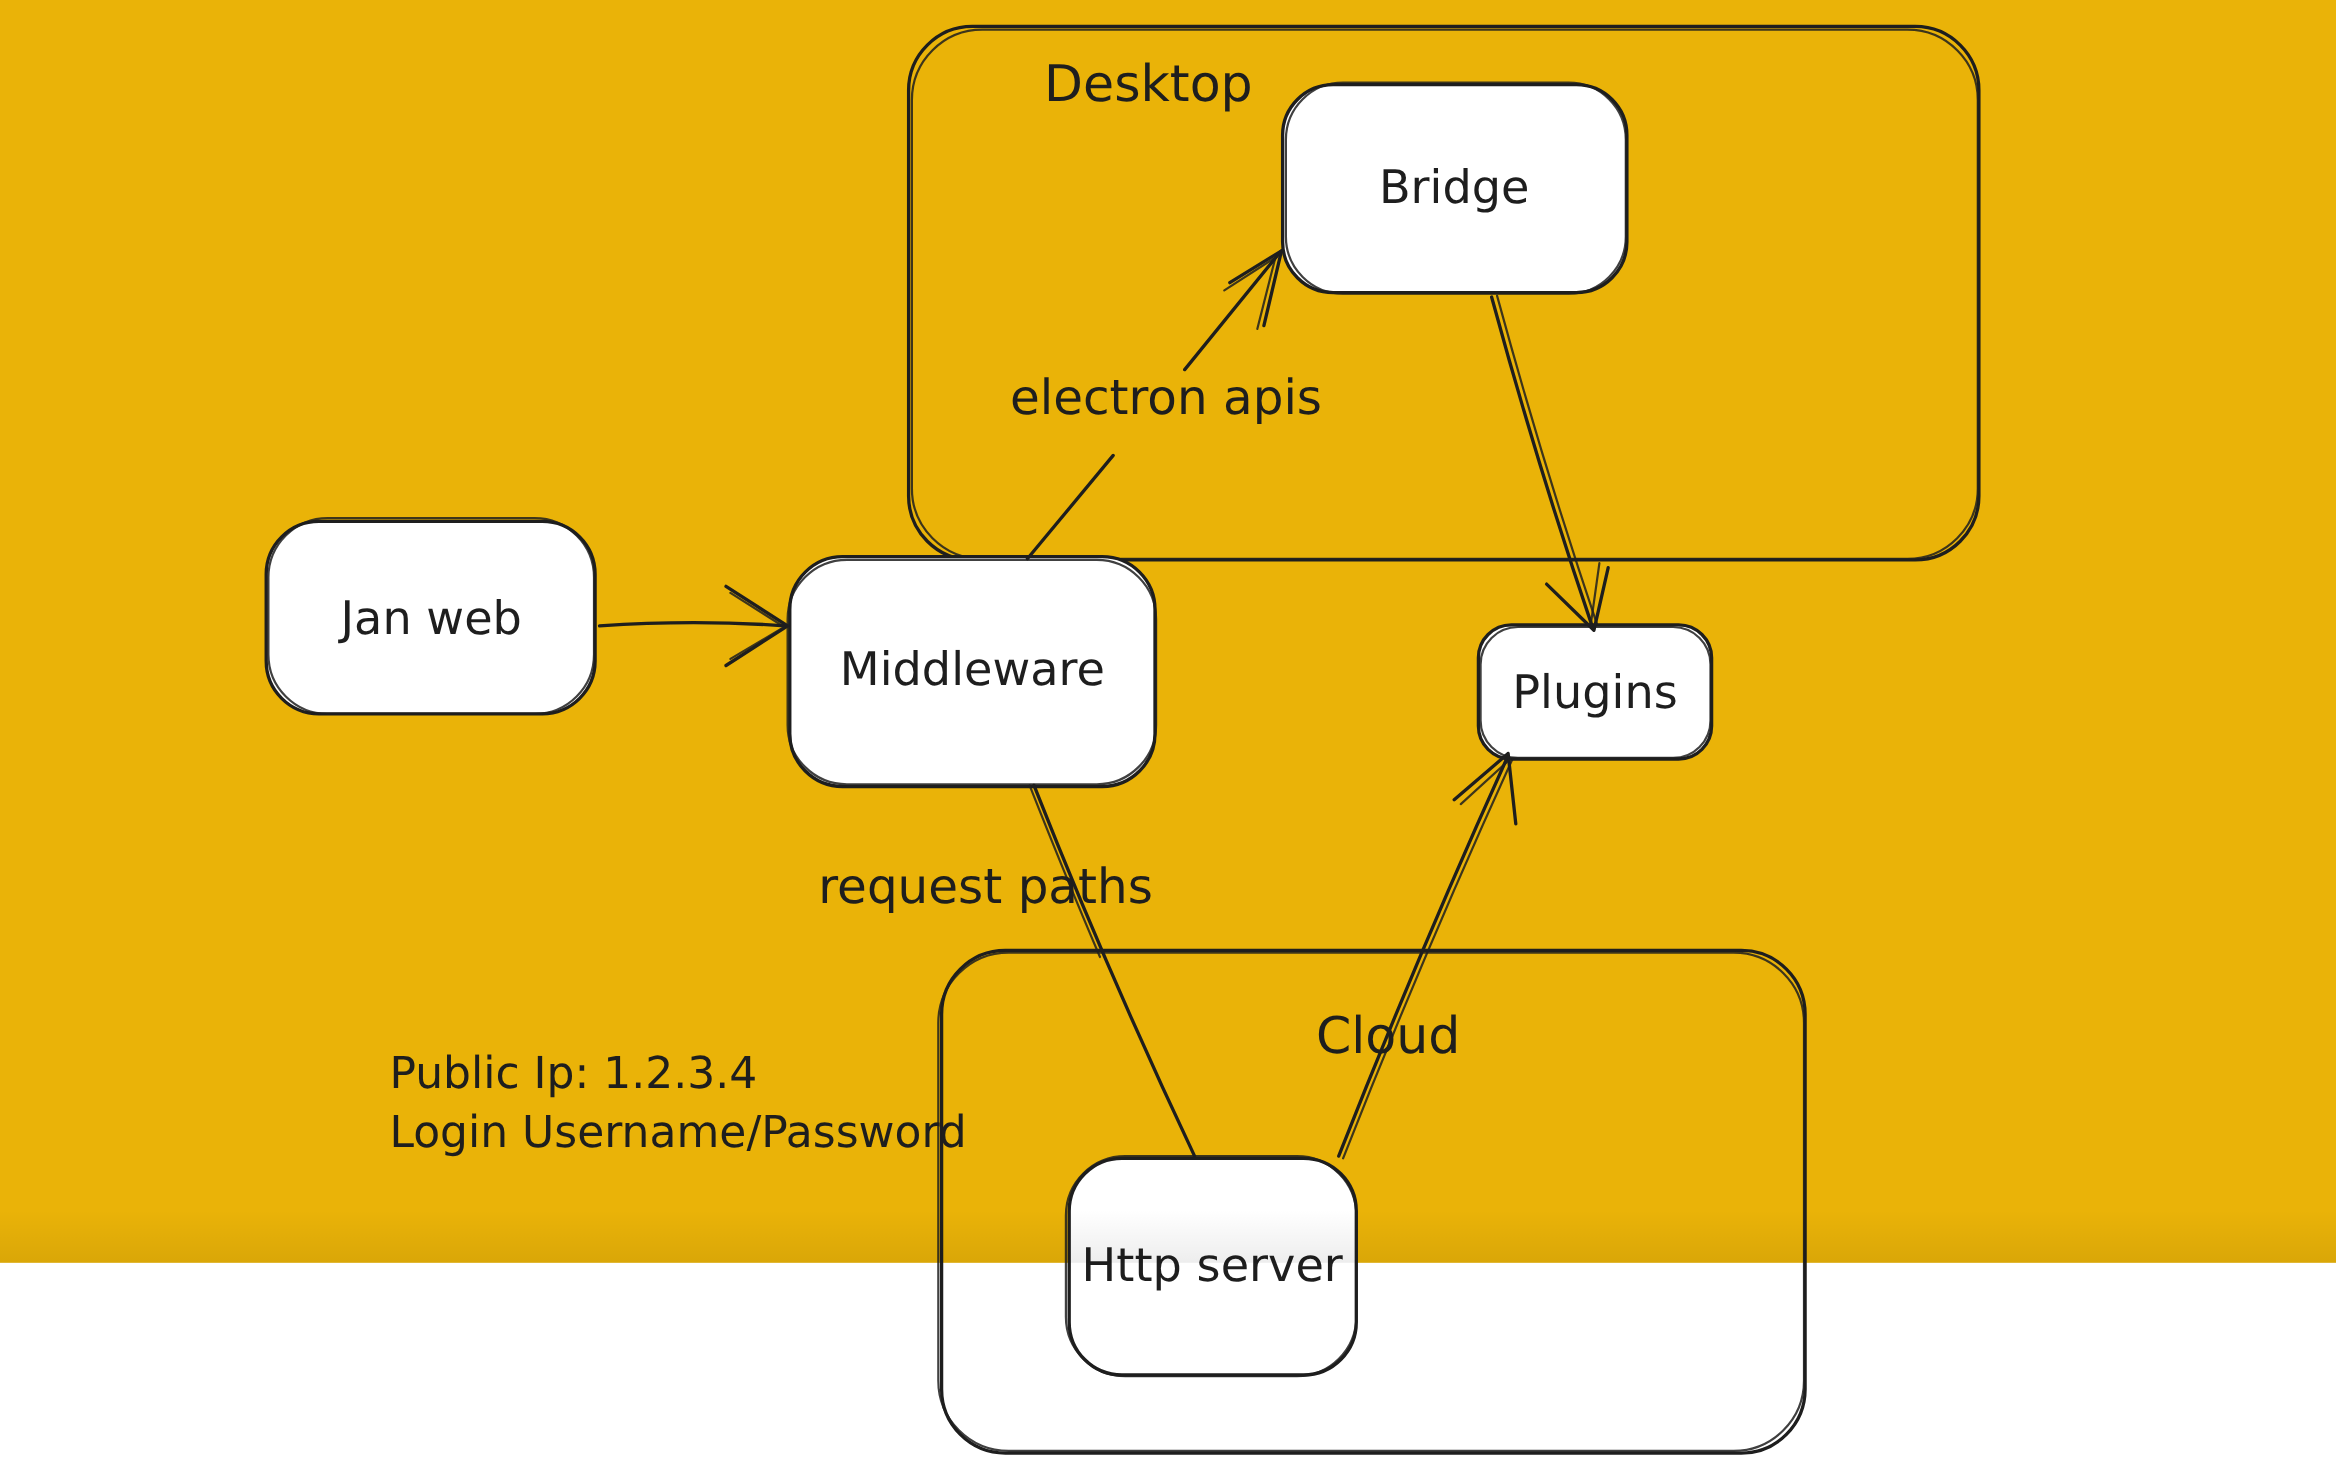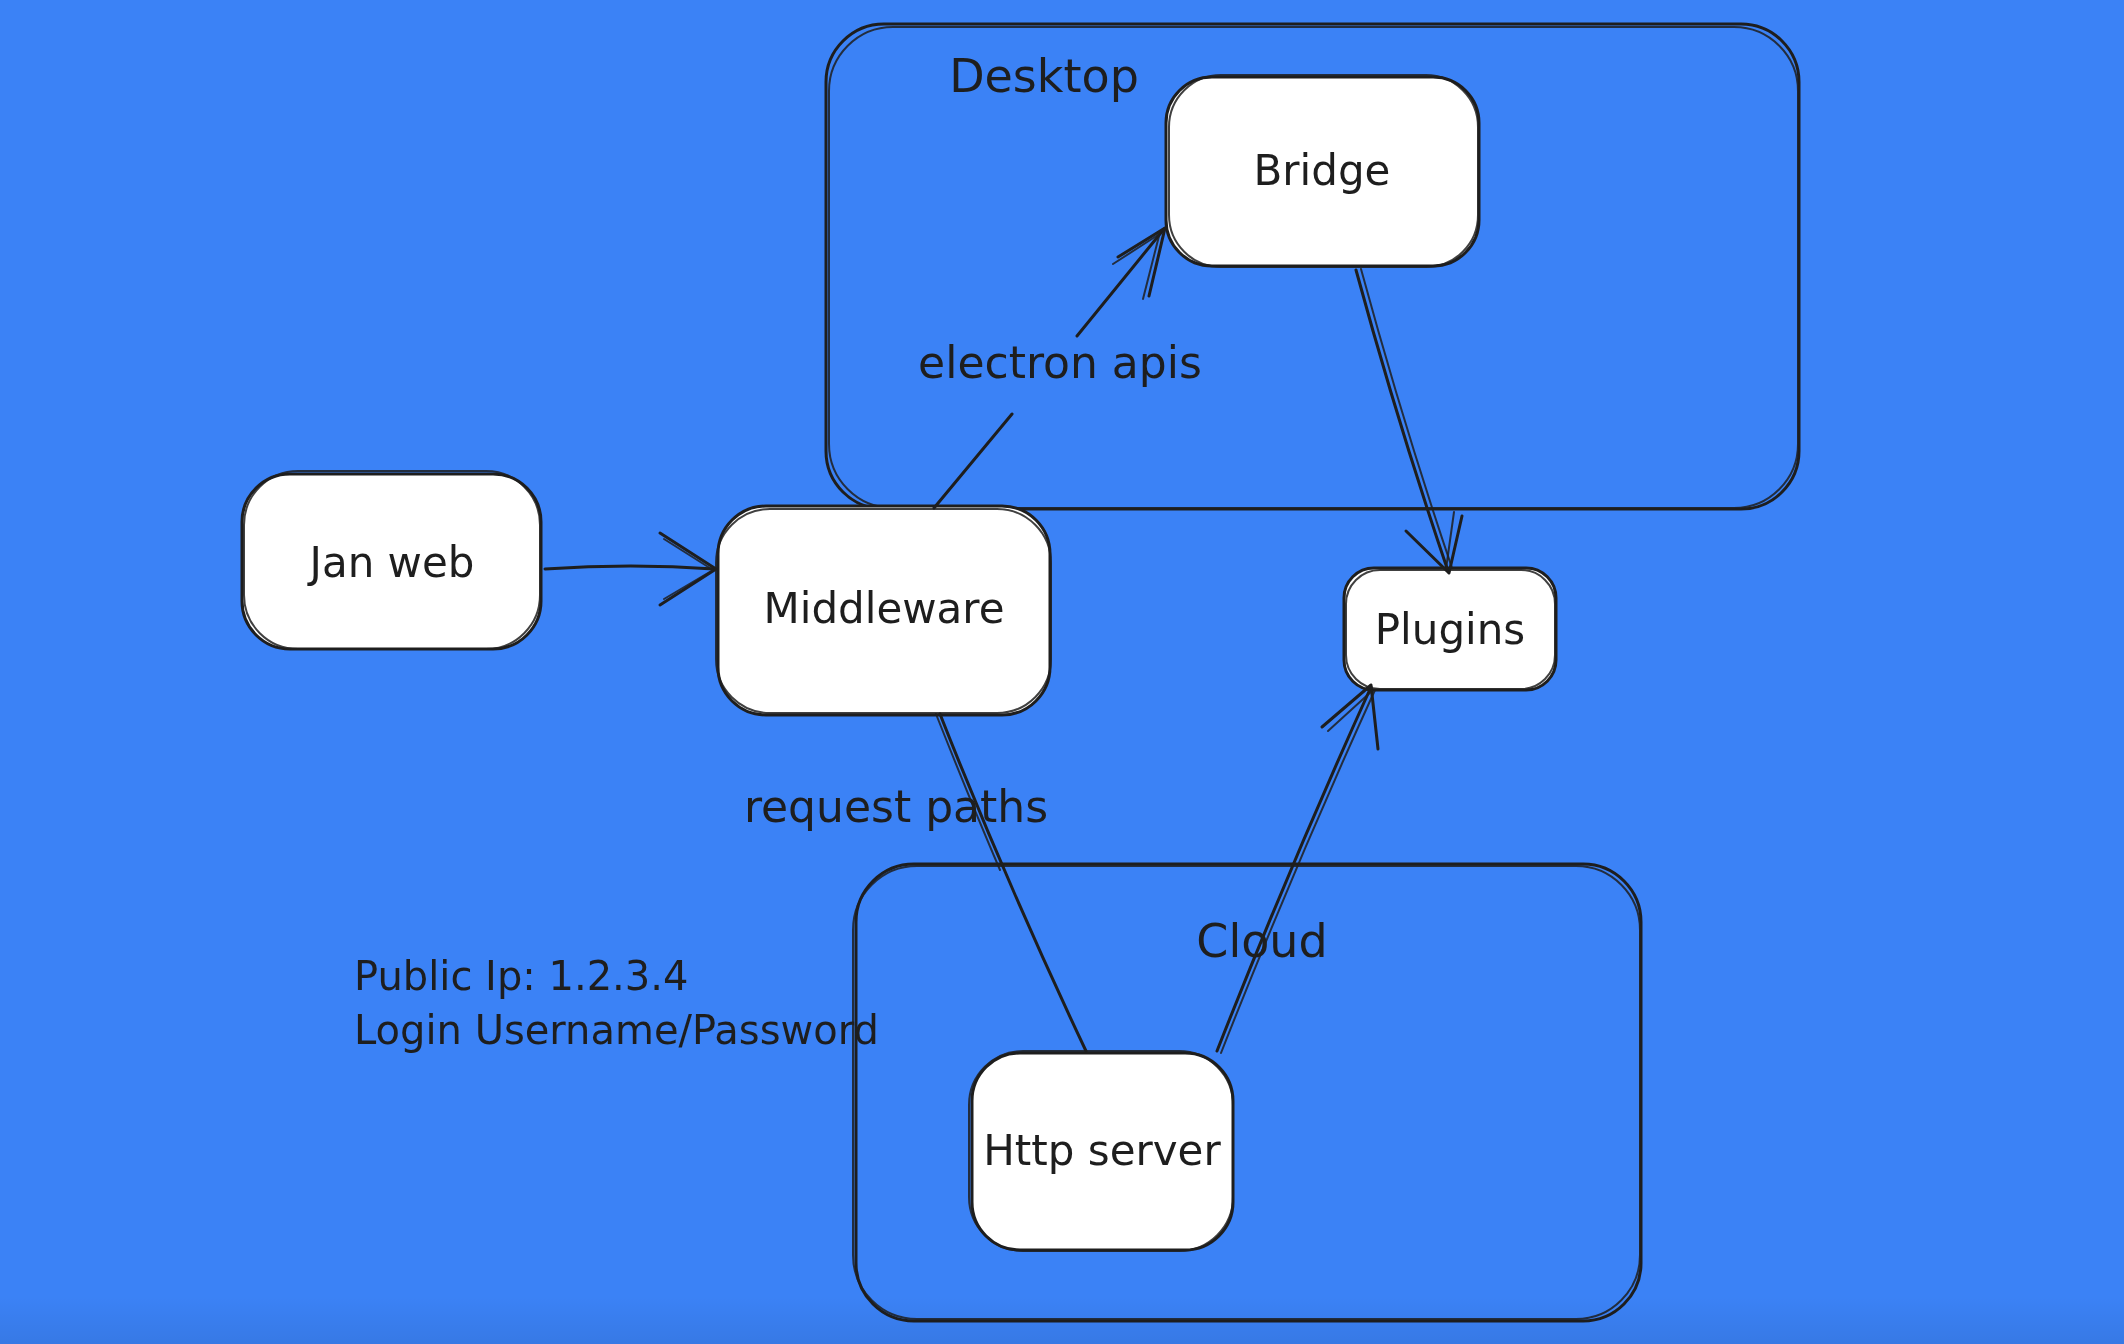--- a/index.html
+++ b/index.html
@@ -7,22 +7,22 @@
     padding: 0;
     background: #ffffff;
     width: 2124px;
     height: 1344px;
     overflow: hidden;
     font-family: "DejaVu Sans", "Liberation Sans", sans-serif;
   }
   #stage {
     position: relative;
     width: 2124px;
-    height: 1344px;
-    background: #3b82f6;
+    height: 1148px;
+    background: #eab308;
     text-align: right;
   }
   svg { display: block; }
   .ink-stroke {
     fill: none;
     stroke: #1e1e1e;
     stroke-width: 3;
     stroke-linecap: round;
     stroke-linejoin: round;
   }

